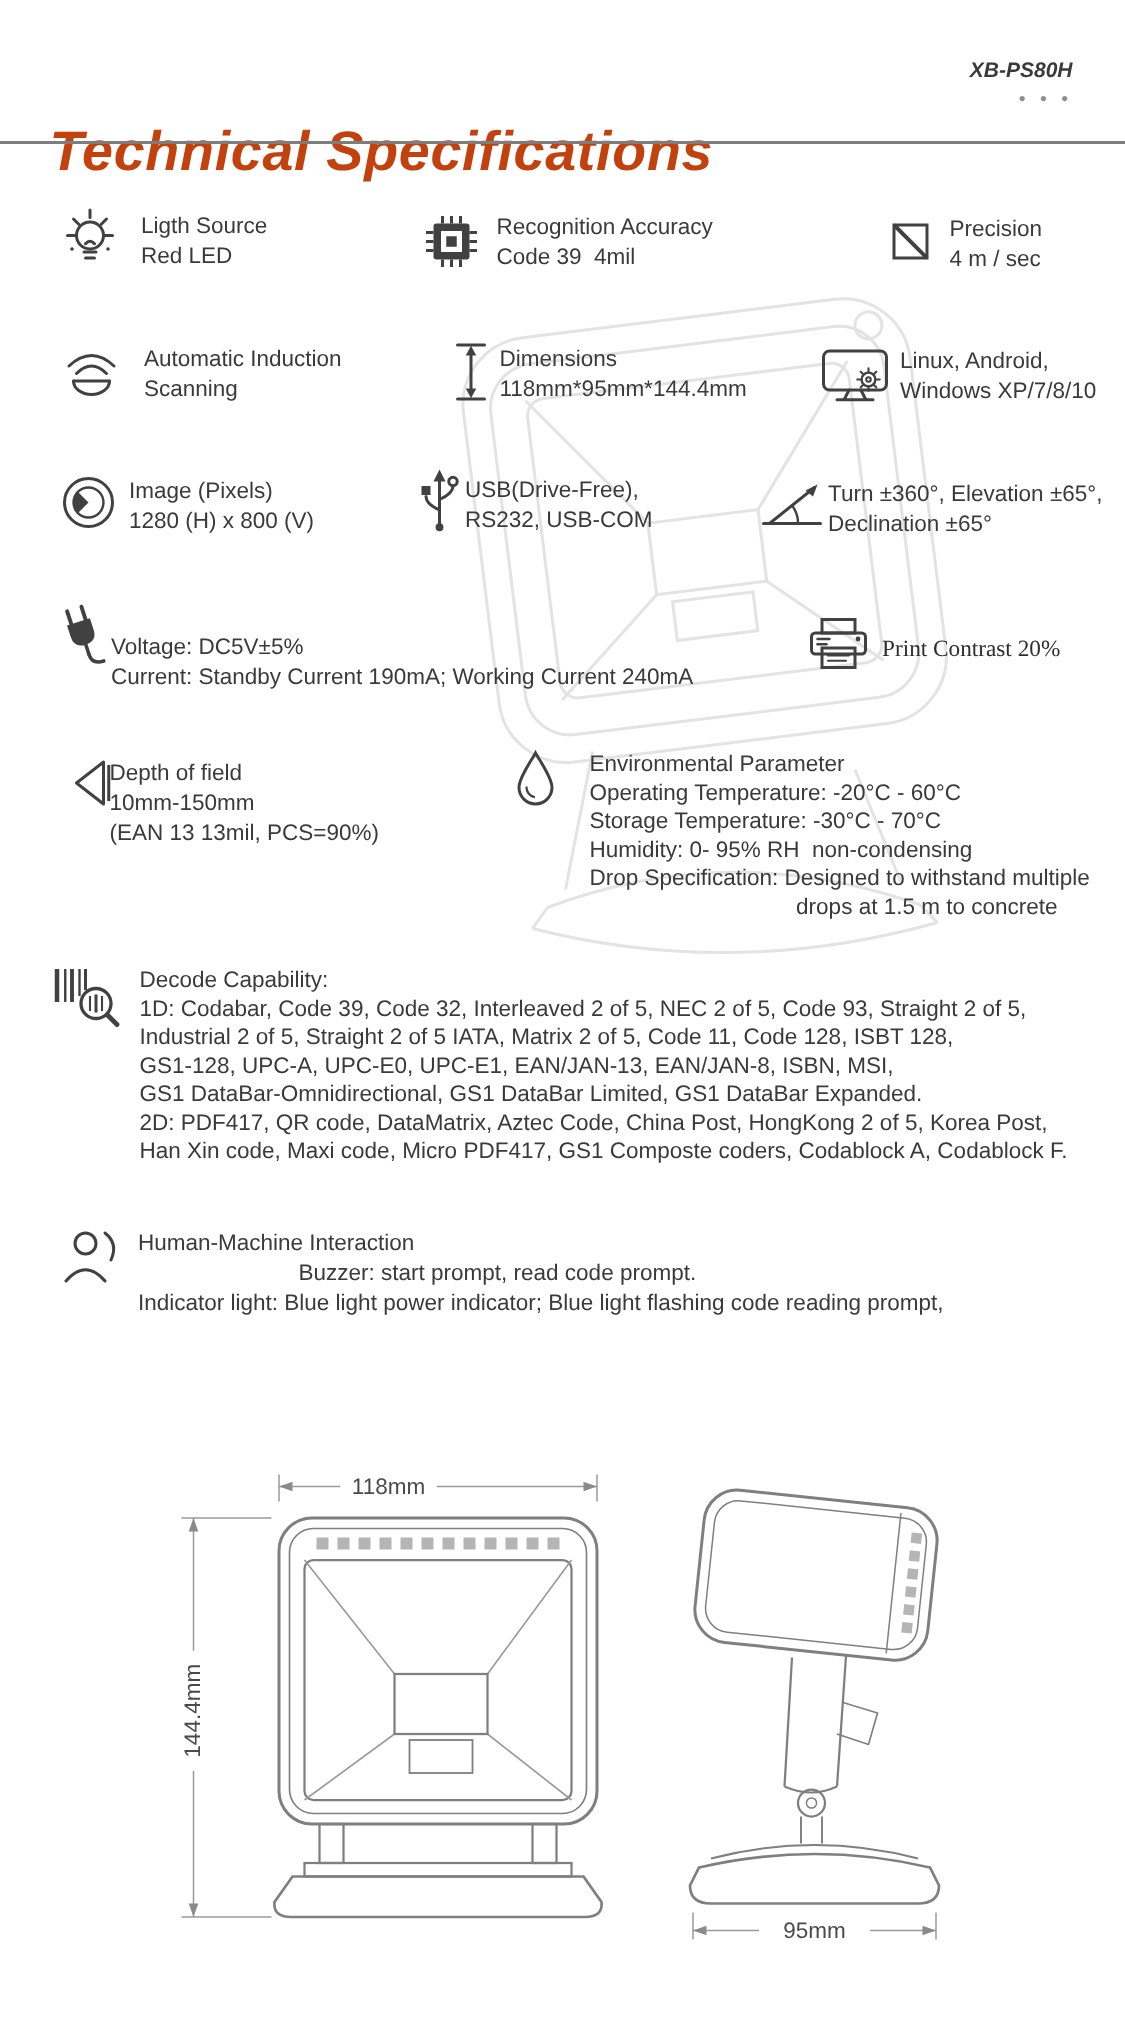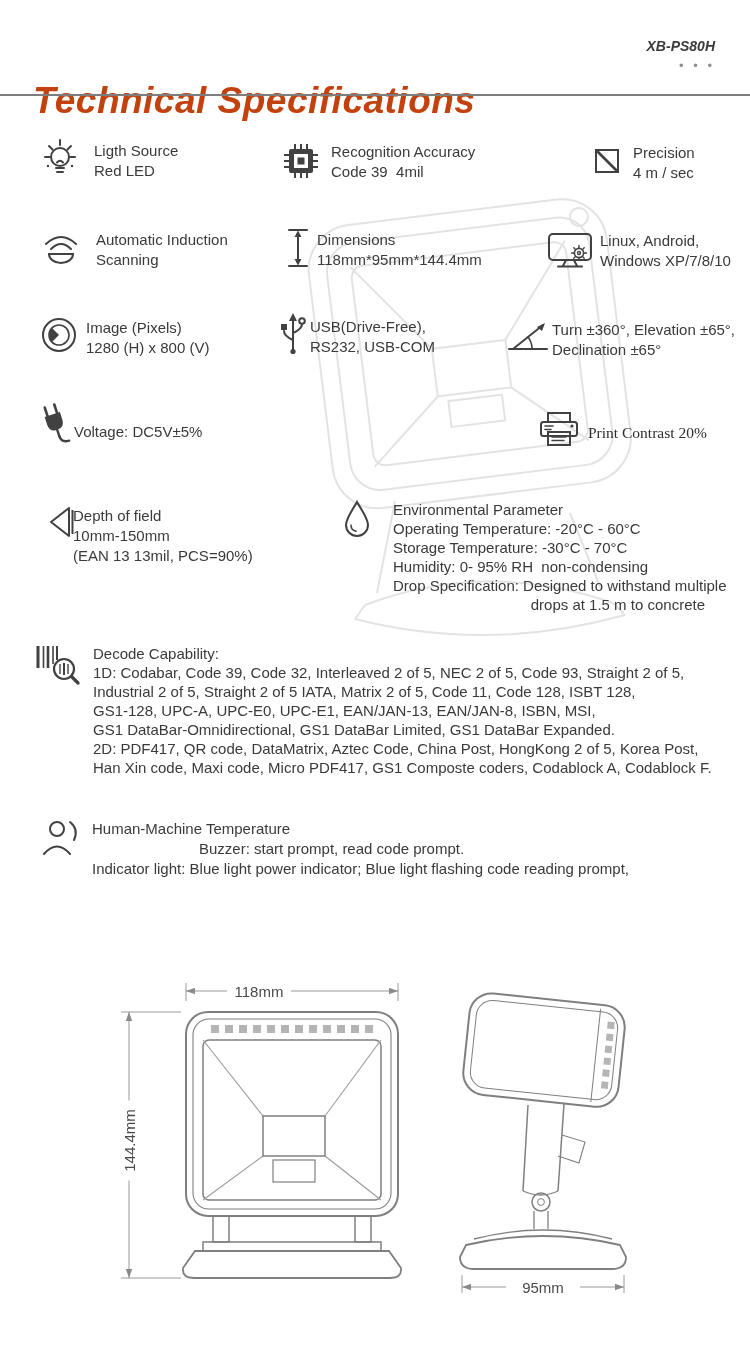--- a/index.html
+++ b/index.html
@@ -139,21 +139,21 @@
           <path d="M13,28 A12,9 0 0 0 37,28"></path>
           <line x1="13" y1="28" x2="37" y2="28"></line>
         </svg>
       </span>
       <div class="txt" style="margin-left:10px;margin-top:4px">
         <div class="ln">Automatic Induction</div>
         <div class="ln">Scanning</div>
       </div>
     </div>
 
-    <div class="item" style="left:283px;top:225px">
+    <div class="item" style="left:299px;top:225px">
       <span class="icn">
         <svg width="30" height="46" viewBox="0 0 30 46" stroke="#414141" stroke-width="2" fill="none" stroke-linecap="round">
           <line x1="6" y1="5" x2="24" y2="5"></line>
           <line x1="6" y1="41" x2="24" y2="41"></line>
           <line x1="15" y1="10" x2="15" y2="36"></line>
           <polygon points="15,5.5 11.5,12 18.5,12" fill="#414141" stroke="none"></polygon>
           <polygon points="15,40.5 11.5,34 18.5,34" fill="#414141" stroke="none"></polygon>
         </svg>
       </span>
       <div class="txt" style="margin-left:4px;margin-top:5px">
@@ -234,20 +234,21 @@
             <line x1="13" y1="3" x2="13" y2="12" stroke-width="2.6"></line>
             <line x1="23" y1="3" x2="23" y2="12" stroke-width="2.6"></line>
             <path d="M10,12 L26,12 L26,20 Q26,28 18,28 Q10,28 10,20 Z" fill="#414141" stroke="none"></path>
             <line x1="18" y1="28" x2="18" y2="35" stroke-width="2.4"></line>
             <path d="M18,35 q0,7 8,7" stroke-width="2.4"></path>
           </g>
         </svg>
       </span>
       <div class="txt" style="margin-left:0;margin-top:20px">
         <div class="ln">Voltage: DC5V±5%</div>
+        <div class="ln">Current: Standby Current 190mA; Working Current 240mA</div>
       </div>
     </div>
 
     <div class="item serif" style="left:536px;top:410px">
       <span class="icn">
         <svg width="46" height="40" viewBox="0 0 46 40" stroke="#414141" stroke-width="2" fill="none" stroke-linecap="round">
           <rect x="12" y="3" width="22" height="9"></rect>
           <rect x="5" y="12" width="36" height="14" rx="2.5"></rect>
           <line x1="9" y1="16" x2="17" y2="16" stroke-width="1.6"></line>
           <line x1="9" y1="19.5" x2="15" y2="19.5" stroke-width="1.6"></line>
@@ -321,21 +322,21 @@
 
     <div class="item" style="left:40px;top:816px">
       <span class="icn">
         <svg width="44" height="42" viewBox="0 0 44 42" stroke="#414141" stroke-width="2" fill="none" stroke-linecap="round">
           <circle cx="17" cy="13" r="7"></circle>
           <path d="M4,38 Q17,23 30,38"></path>
           <path d="M30,6 q9,7 4,18"></path>
         </svg>
       </span>
       <div class="txt" style="margin-left:8px;margin-top:3px">
-        <div class="ln">Human-Machine Temperature</div>
+        <div class="ln">Human-Machine Interaction</div>
         <div class="ln indent">Buzzer: start prompt, read code prompt.</div>
         <div class="ln">Indicator light: Blue light power indicator; Blue light flashing code reading prompt,</div>
       </div>
     </div>
 
     <svg class="abs" style="left:115px;top:978px" width="310" height="330" viewBox="0 0 310 330">
       <g stroke="#9a9a9a" stroke-width="1" fill="none">
         <line x1="71" y1="23" x2="71" y2="5"></line>
         <line x1="283" y1="23" x2="283" y2="5"></line>
         <line x1="66" y1="34" x2="6" y2="34"></line>

